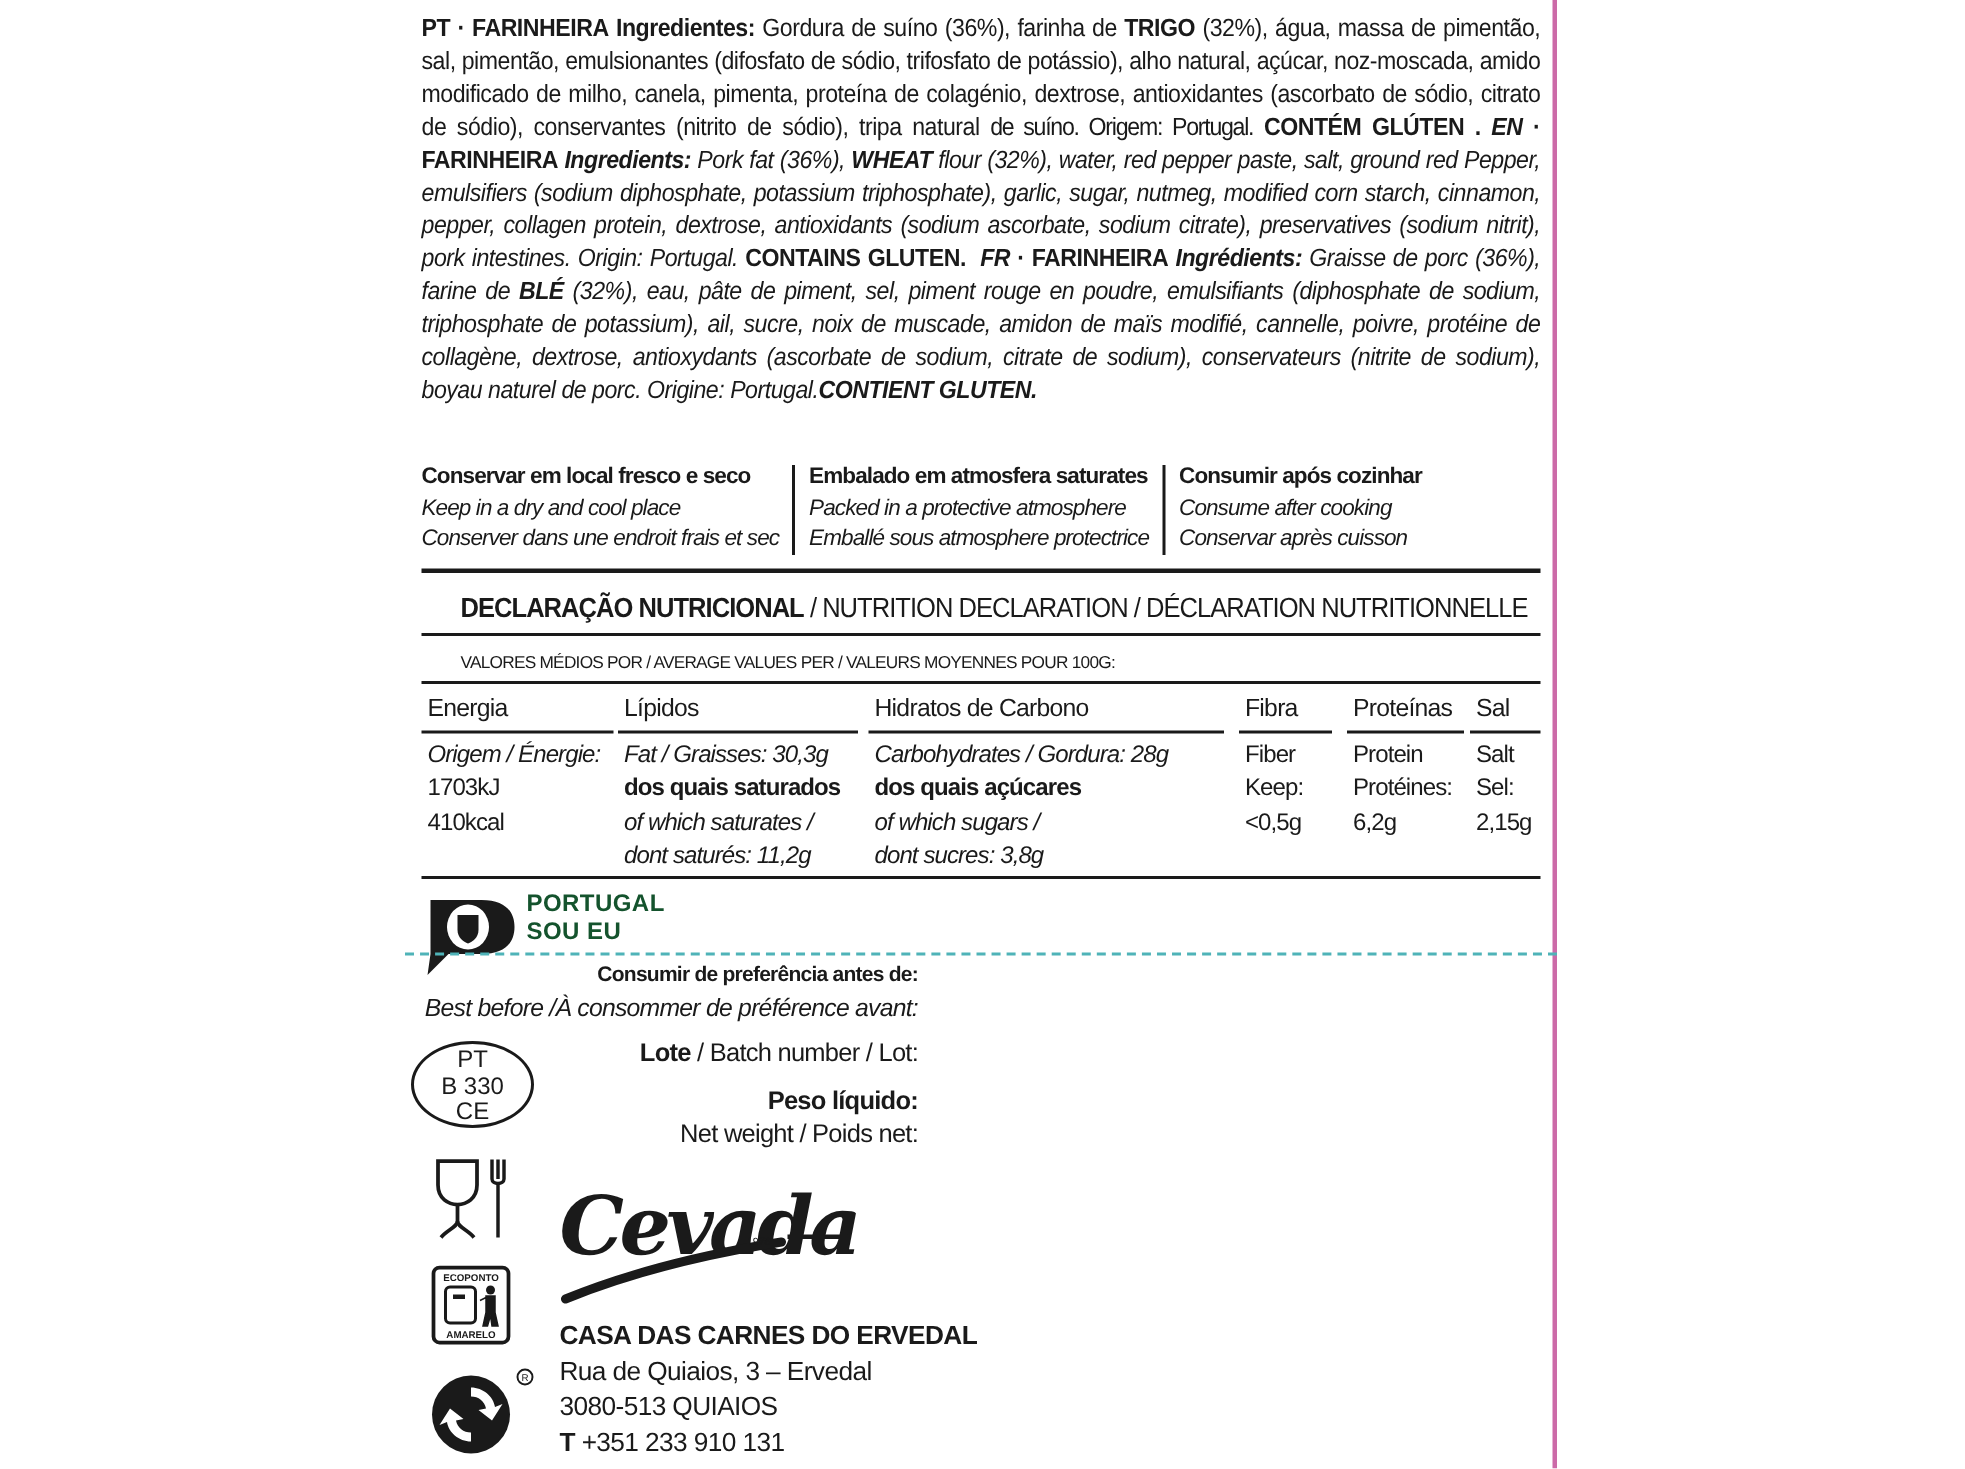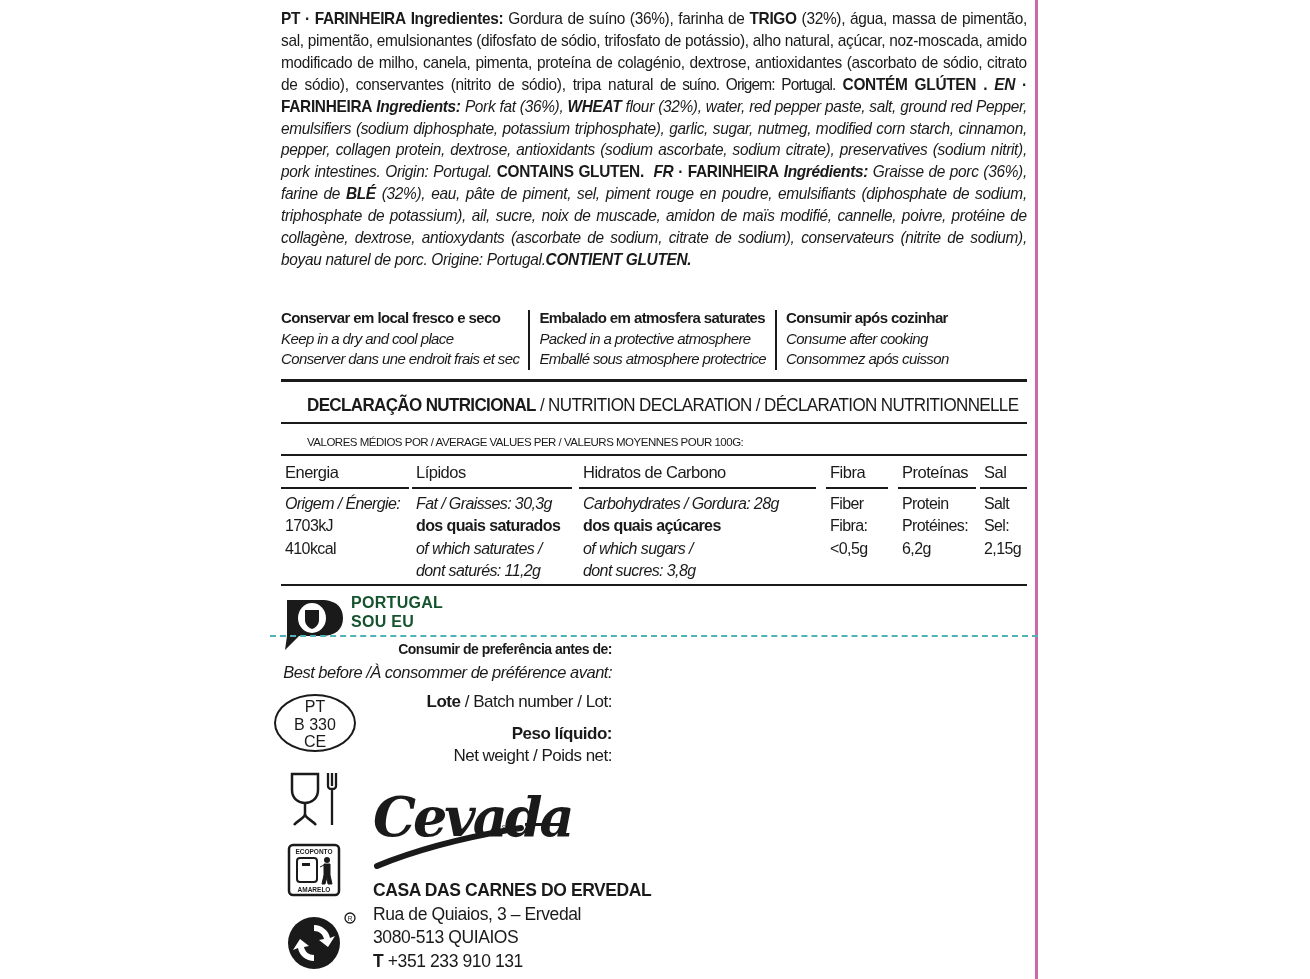--- a/index.html
+++ b/index.html
@@ -74,21 +74,21 @@
     <div class="sep"></div>
     <div class="col">
       <div class="pt">Embalado em atmosfera saturates</div>
       <div class="en">Packed in a protective atmosphere</div>
       <div class="fr">Emballé sous atmosphere protectrice</div>
     </div>
     <div class="sep"></div>
     <div class="col">
       <div class="pt">Consumir após cozinhar</div>
       <div class="en">Consume after cooking</div>
-      <div class="fr">Consommez após cuisson</div>
+      <div class="fr">Conservar après cuisson</div>
     </div>
   </div>
 
   <div class="rule-thick" style="top:371px;"></div>
   <div class="nut-title"><b>DECLARAÇÃO NUTRICIONAL</b><span> / NUTRITION DECLARATION / DÉCLARATION NUTRITIONNELLE</span></div>
   <div class="rule" style="top:414px;"></div>
   <div class="nut-sub">VALORES MÉDIOS POR / AVERAGE VALUES PER / VALEURS MOYENNES POUR 100G:</div>
   <div class="rule" style="top:446px;"></div>
 
   <div class="ntable">
@@ -115,21 +115,21 @@
         <div class="it">Carbohydrates / Gordura: 28g</div>
         <div class="bd">dos quais açúcares</div>
         <div class="it">of which sugars /</div>
         <div class="it">dont sucres: 3,8g</div>
       </div>
     </div>
     <div class="ncol" style="left:545px;width:62px;">
       <div class="h">Fibra</div>
       <div class="b">
         <div>Fiber</div>
-        <div>Fibra:</div>
+        <div>Keep:</div>
         <div>&lt;0,5g</div>
       </div>
     </div>
     <div class="ncol" style="left:617px;width:78px;">
       <div class="h">Proteínas</div>
       <div class="b">
         <div>Protein</div>
         <div>Protéines:</div>
         <div>6,2g</div>
       </div>

